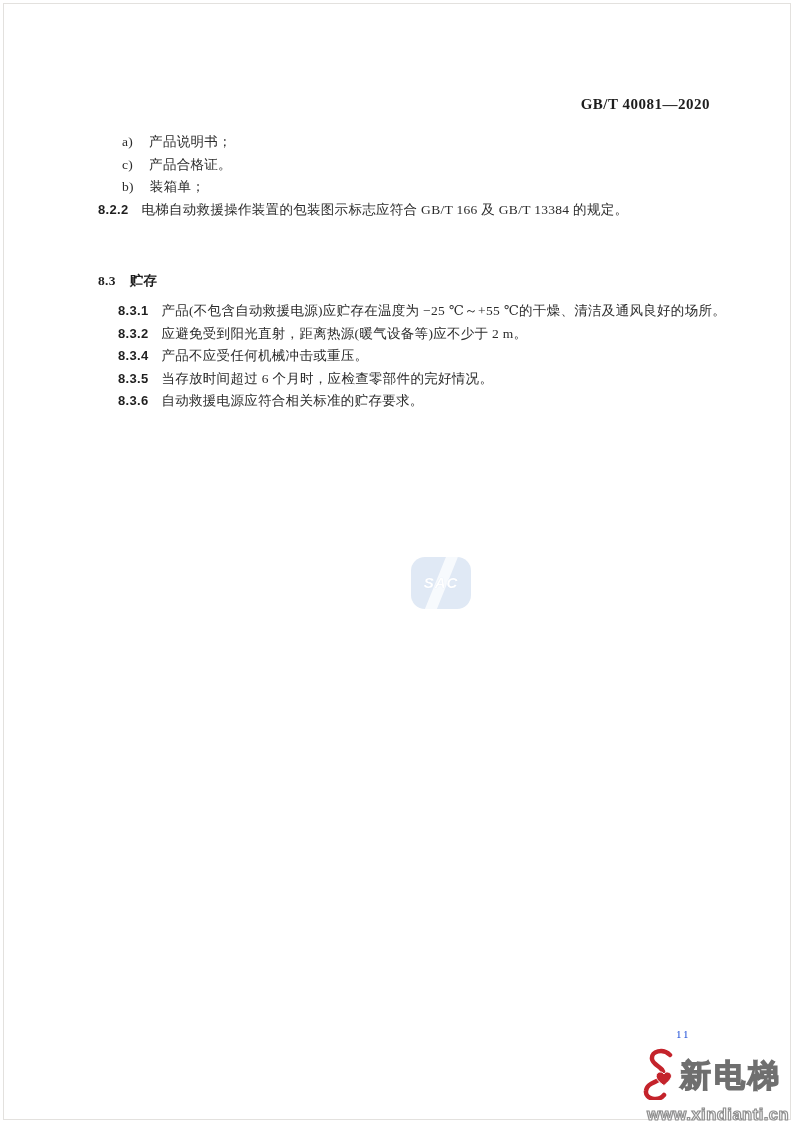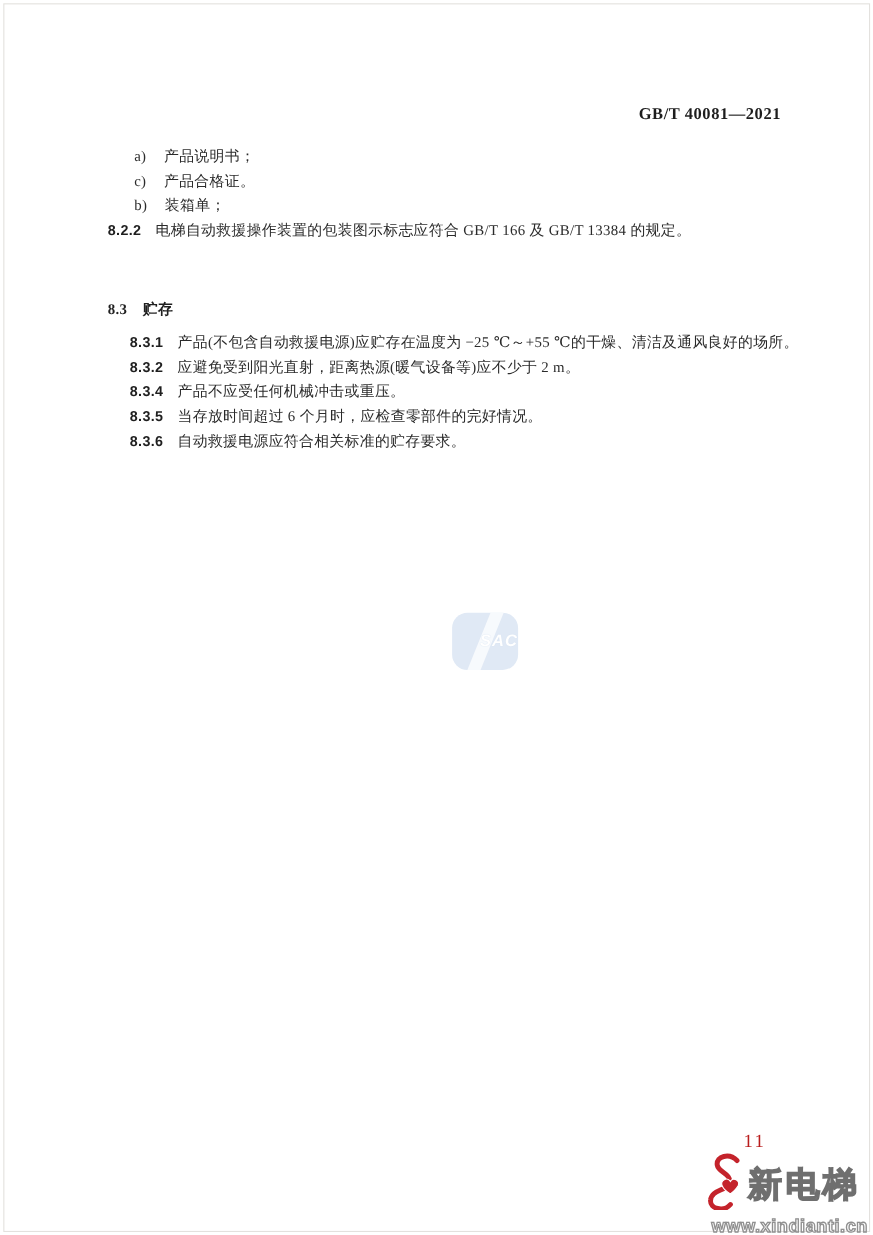--- a/index.html
+++ b/index.html
@@ -80,37 +80,37 @@
     left: 24px;
     top: -8px;
     width: 12px;
     height: 70px;
     background: rgba(255,255,255,0.75);
     transform: skewX(-22deg);
   }
   .sac-watermark .sac-text {
     position: absolute;
     left: 0; right: 0; top: 17px;
-    text-align: right;
+    text-align: center;
     font-family: "Liberation Sans", "DejaVu Sans", sans-serif;
     font-style: italic;
     font-weight: bold;
     font-size: 15px;
     letter-spacing: 1px;
     color: #ffffff;
     text-shadow: 0 0 1px #cfdcee;
   }
 
   
   .page-number {
     position: absolute;
     top: 1028px;
     left: 676px;
-    font-size: 17px;
-    color: #b91c1c;
+    font-size: 11px;
+    color: #1d4ed8;
     letter-spacing: 2px;
   }
   .corner-logo {
     position: absolute;
     right: -4px;
     top: 1048px;
     width: 160px;
     text-align: center;
   }
   .logo-row {
@@ -140,21 +140,21 @@
     text-shadow: 0 0 1px #bdbdbd;
     white-space: nowrap;
   }
 </style>
 </head>
 <body>
 
 <div class="page">
   <div class="page-frame"></div>
 
-  <div class="std-header">GB/T 40081—2021</div>
+  <div class="std-header">GB/T 40081—2020</div>
 
   <div class="content list-block">
     <div class="list-item">
       <span class="li-label">a)</span><span>产品说明书；</span>
     </div>
     <div class="list-item">
       <span class="li-label">c)</span><span>产品合格证。</span>
     </div>
     <div class="list-item">
       <span class="li-label">b)</span><span>装箱单；</span>

